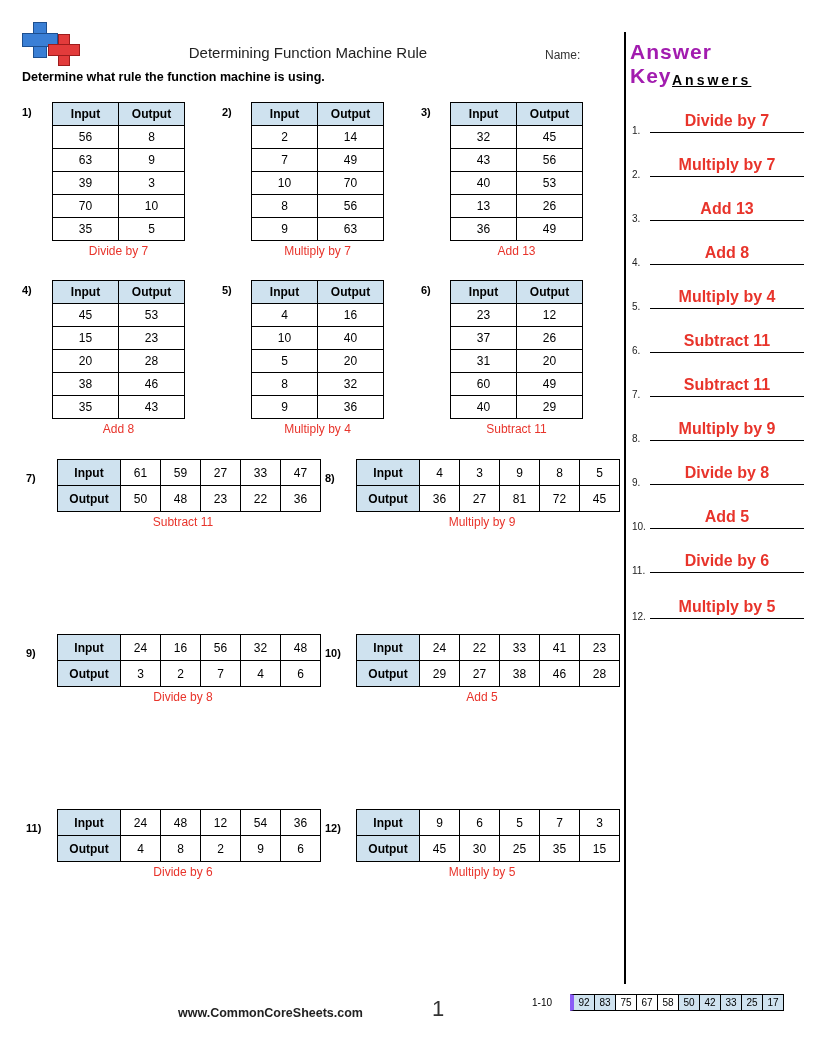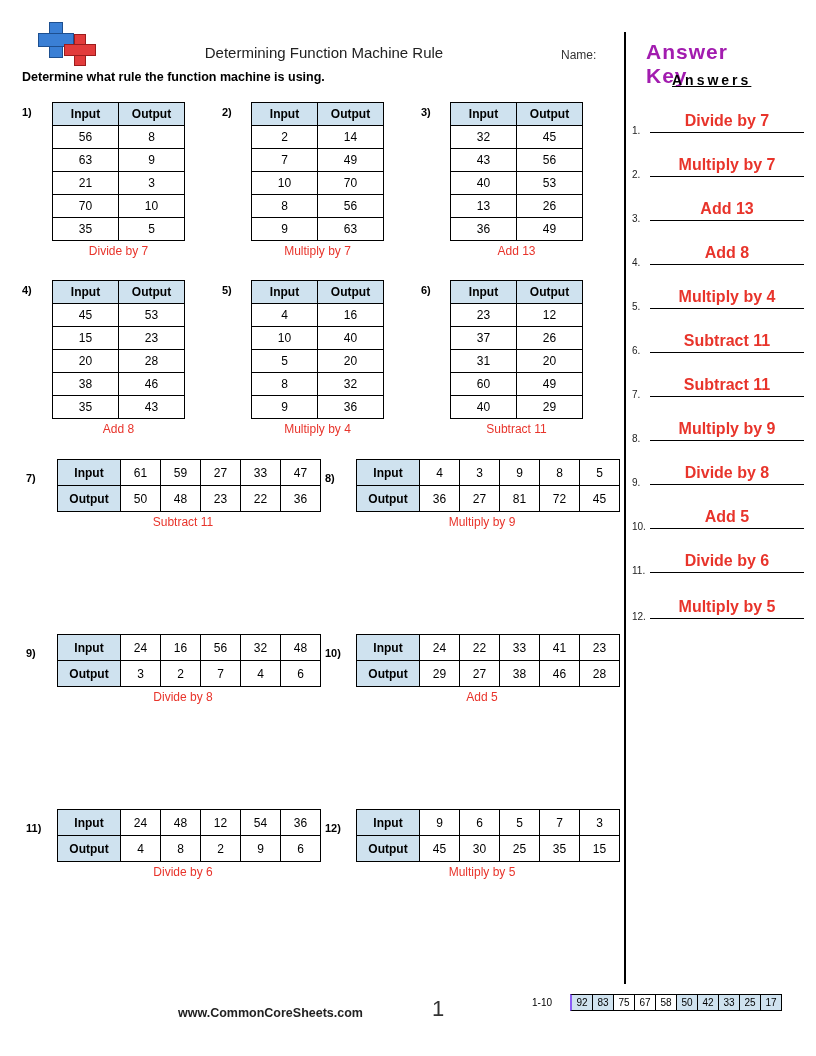--- a/index.html
+++ b/index.html
@@ -7,21 +7,21 @@
     width:816px; height:1056px;
     font-family:"Liberation Sans", sans-serif;
     background:#ffffff;
     color:#000;
     position:relative;
     overflow:hidden;
   }
   .page { position:relative; width:816px; height:1056px; }
 
   
-  .header { position:absolute; left:16px; top:0; width:732px; height:64px; }
+  .header { position:absolute; left:0; top:0; width:732px; height:64px; }
   .logo { position:absolute; left:18px; top:20px; width:70px; height:42px; }
   .cross-blue {
     position:absolute; left:4px; top:2px; width:34px; height:34px;
   }
   .cross-blue:before, .cross-blue:after {
     content:""; position:absolute; background:#3a7fd5; border:1px solid #1d4f90;
   }
   .cross-blue:before { left:11px; top:0; width:12px; height:34px; }
   .cross-blue:after  { left:0; top:11px; width:34px; height:12px; }
   .cross-red {
@@ -116,21 +116,21 @@
   .pagenum {
     position:absolute; left:432px; top:8px; font-size:22px; color:#333;
   }
   .scorebox { position:absolute; left:532px; top:6px; }
   .scorerow { height:17px; display:flex; align-items:center; }
   .scorelabel { font-size:10px; width:38px; }
   .scorecell {
     width:20px; height:15px; border:1px solid #000; border-left:none;
     font-size:10px; text-align:center; line-height:15px; background:#fff;
   }
-  .scorecell.first { border-left:2px solid #8b5cf6; }
+  .scorecell.first { border-left:4px solid #8b5cf6; }
   .scorecell.hi { background:#cfe2ef; }
 </style>
 </head>
 <body>
 
 <div class="page">
 
   <div class="header">
     <div class="logo">
       <div class="cross-blue"></div>
@@ -205,21 +205,21 @@
           </tr>
       <tr>
             <td>56</td>
             <td>8</td>
           </tr>
       <tr>
             <td>63</td>
             <td>9</td>
           </tr>
       <tr>
-            <td>21</td>
+            <td>39</td>
             <td>3</td>
           </tr>
       <tr>
             <td>70</td>
             <td>10</td>
           </tr>
       <tr>
             <td>35</td>
             <td>5</td>
           </tr>

